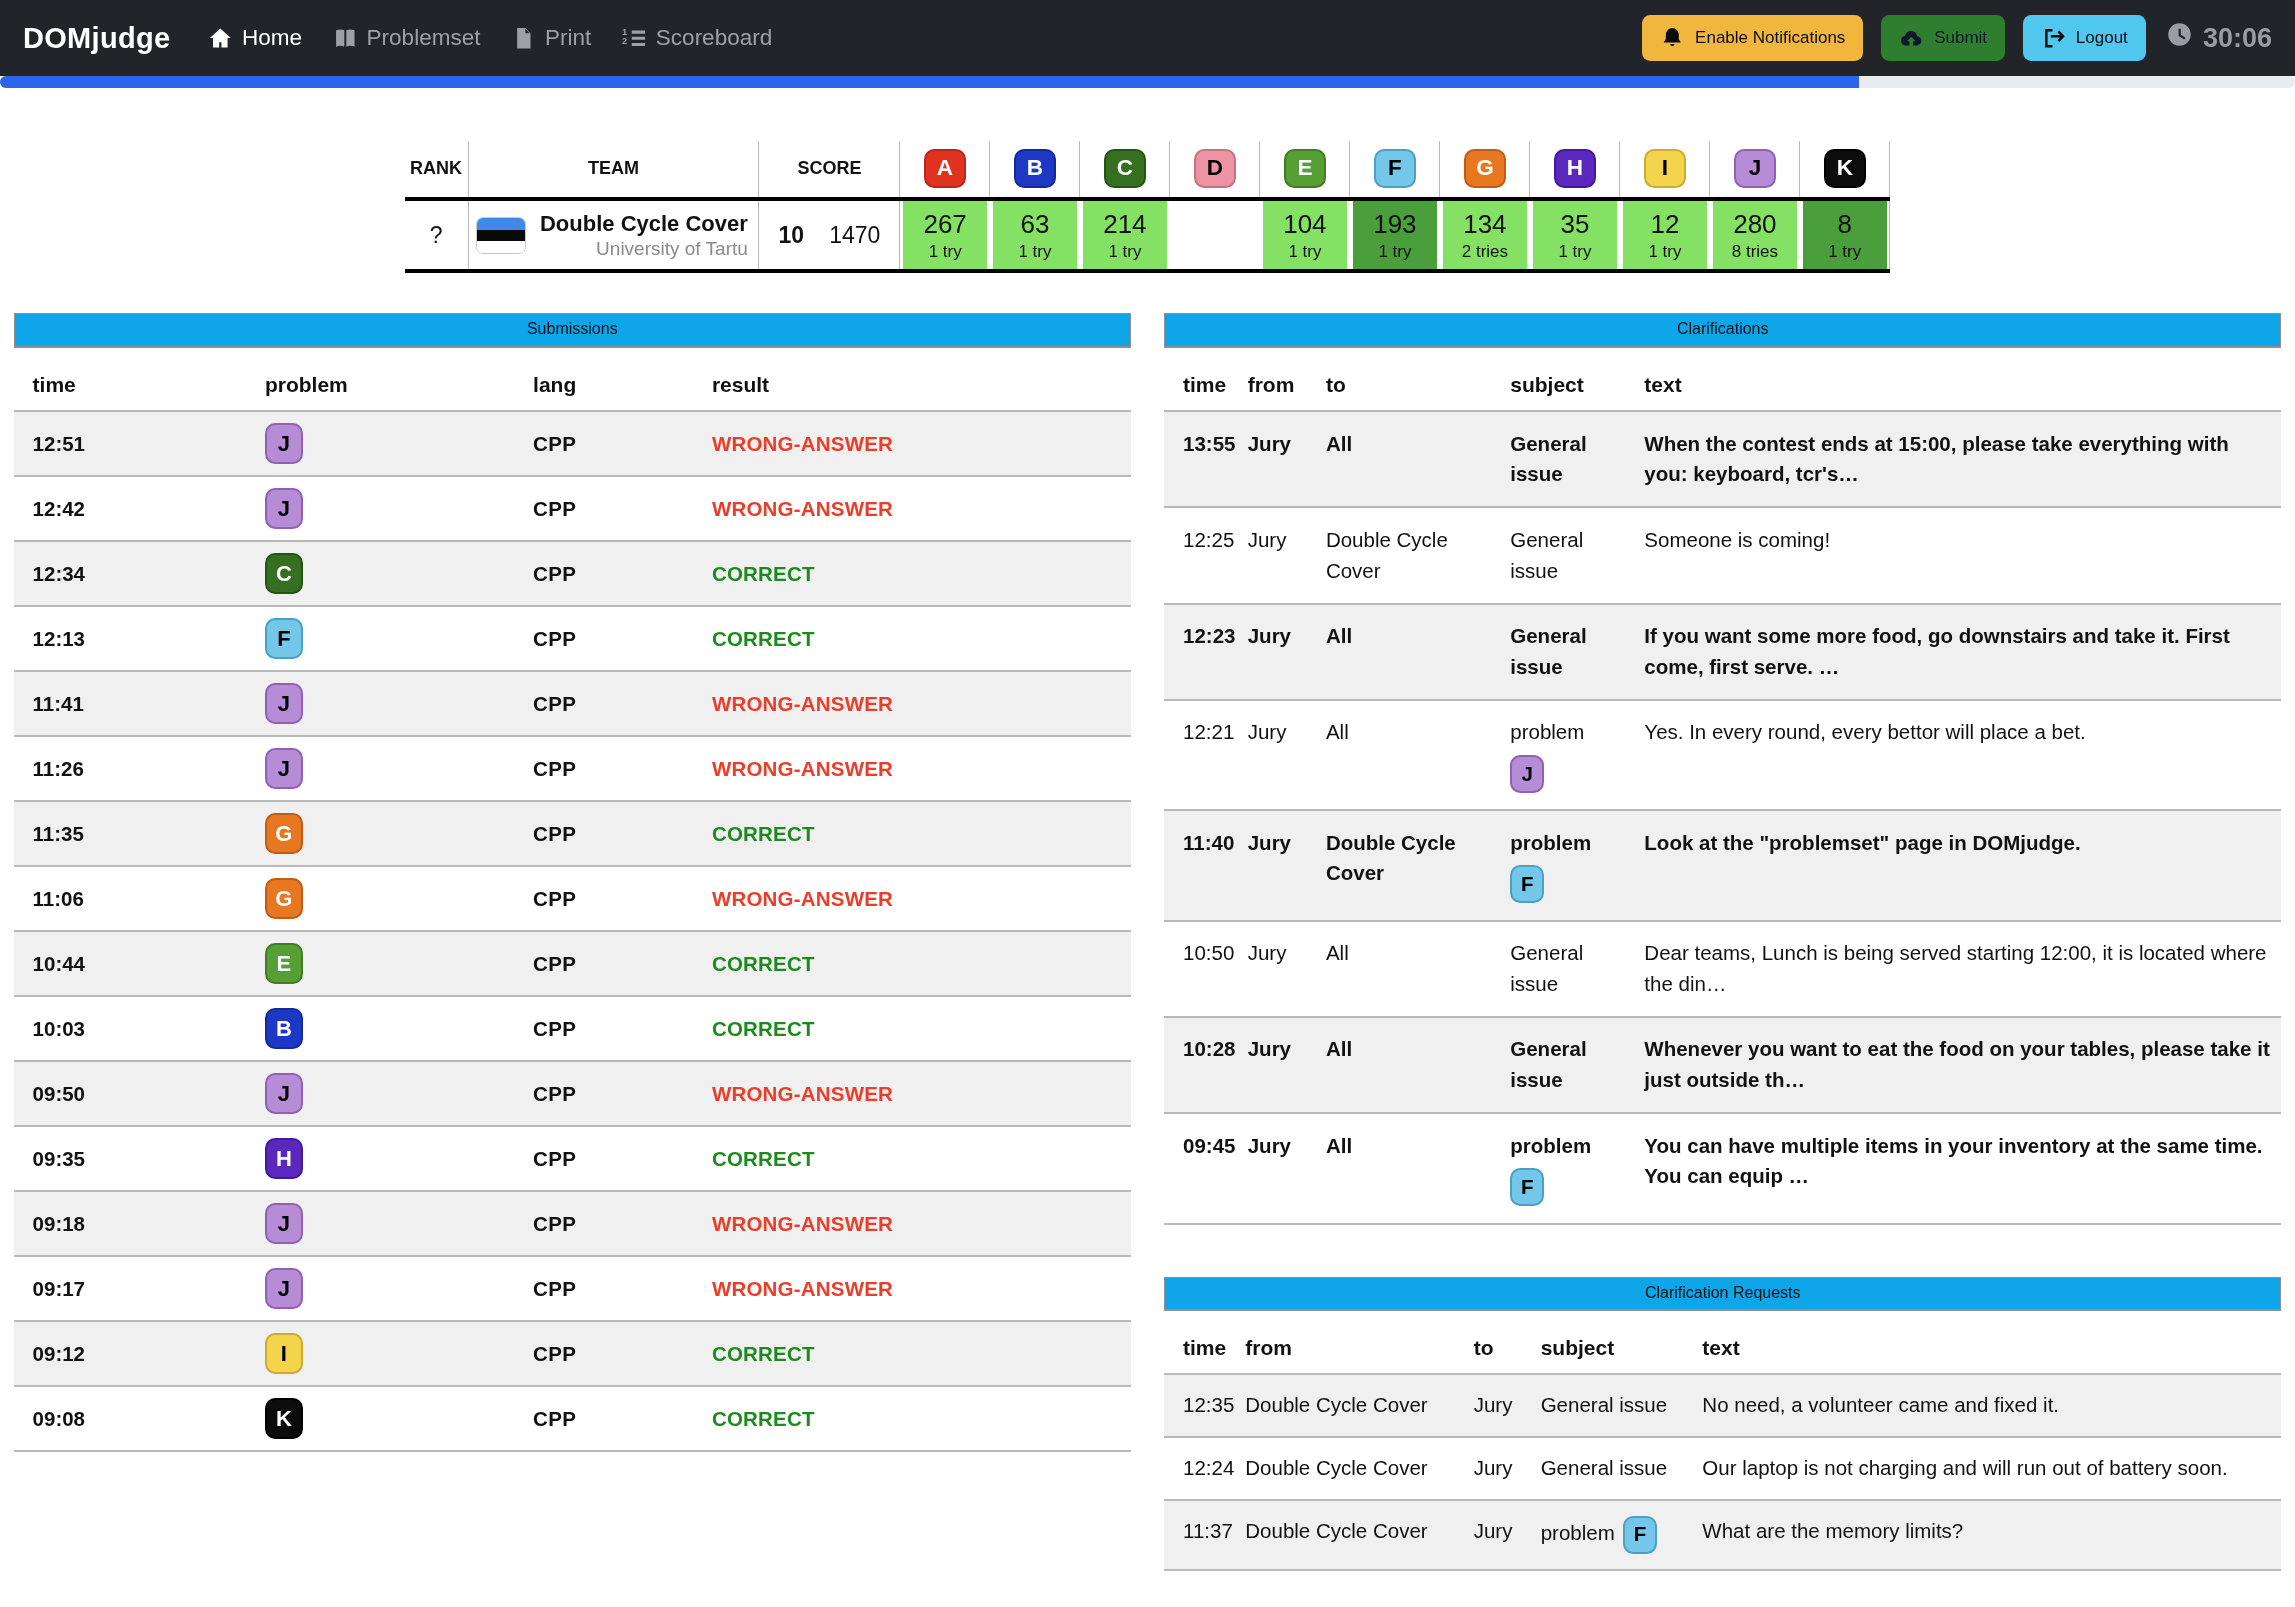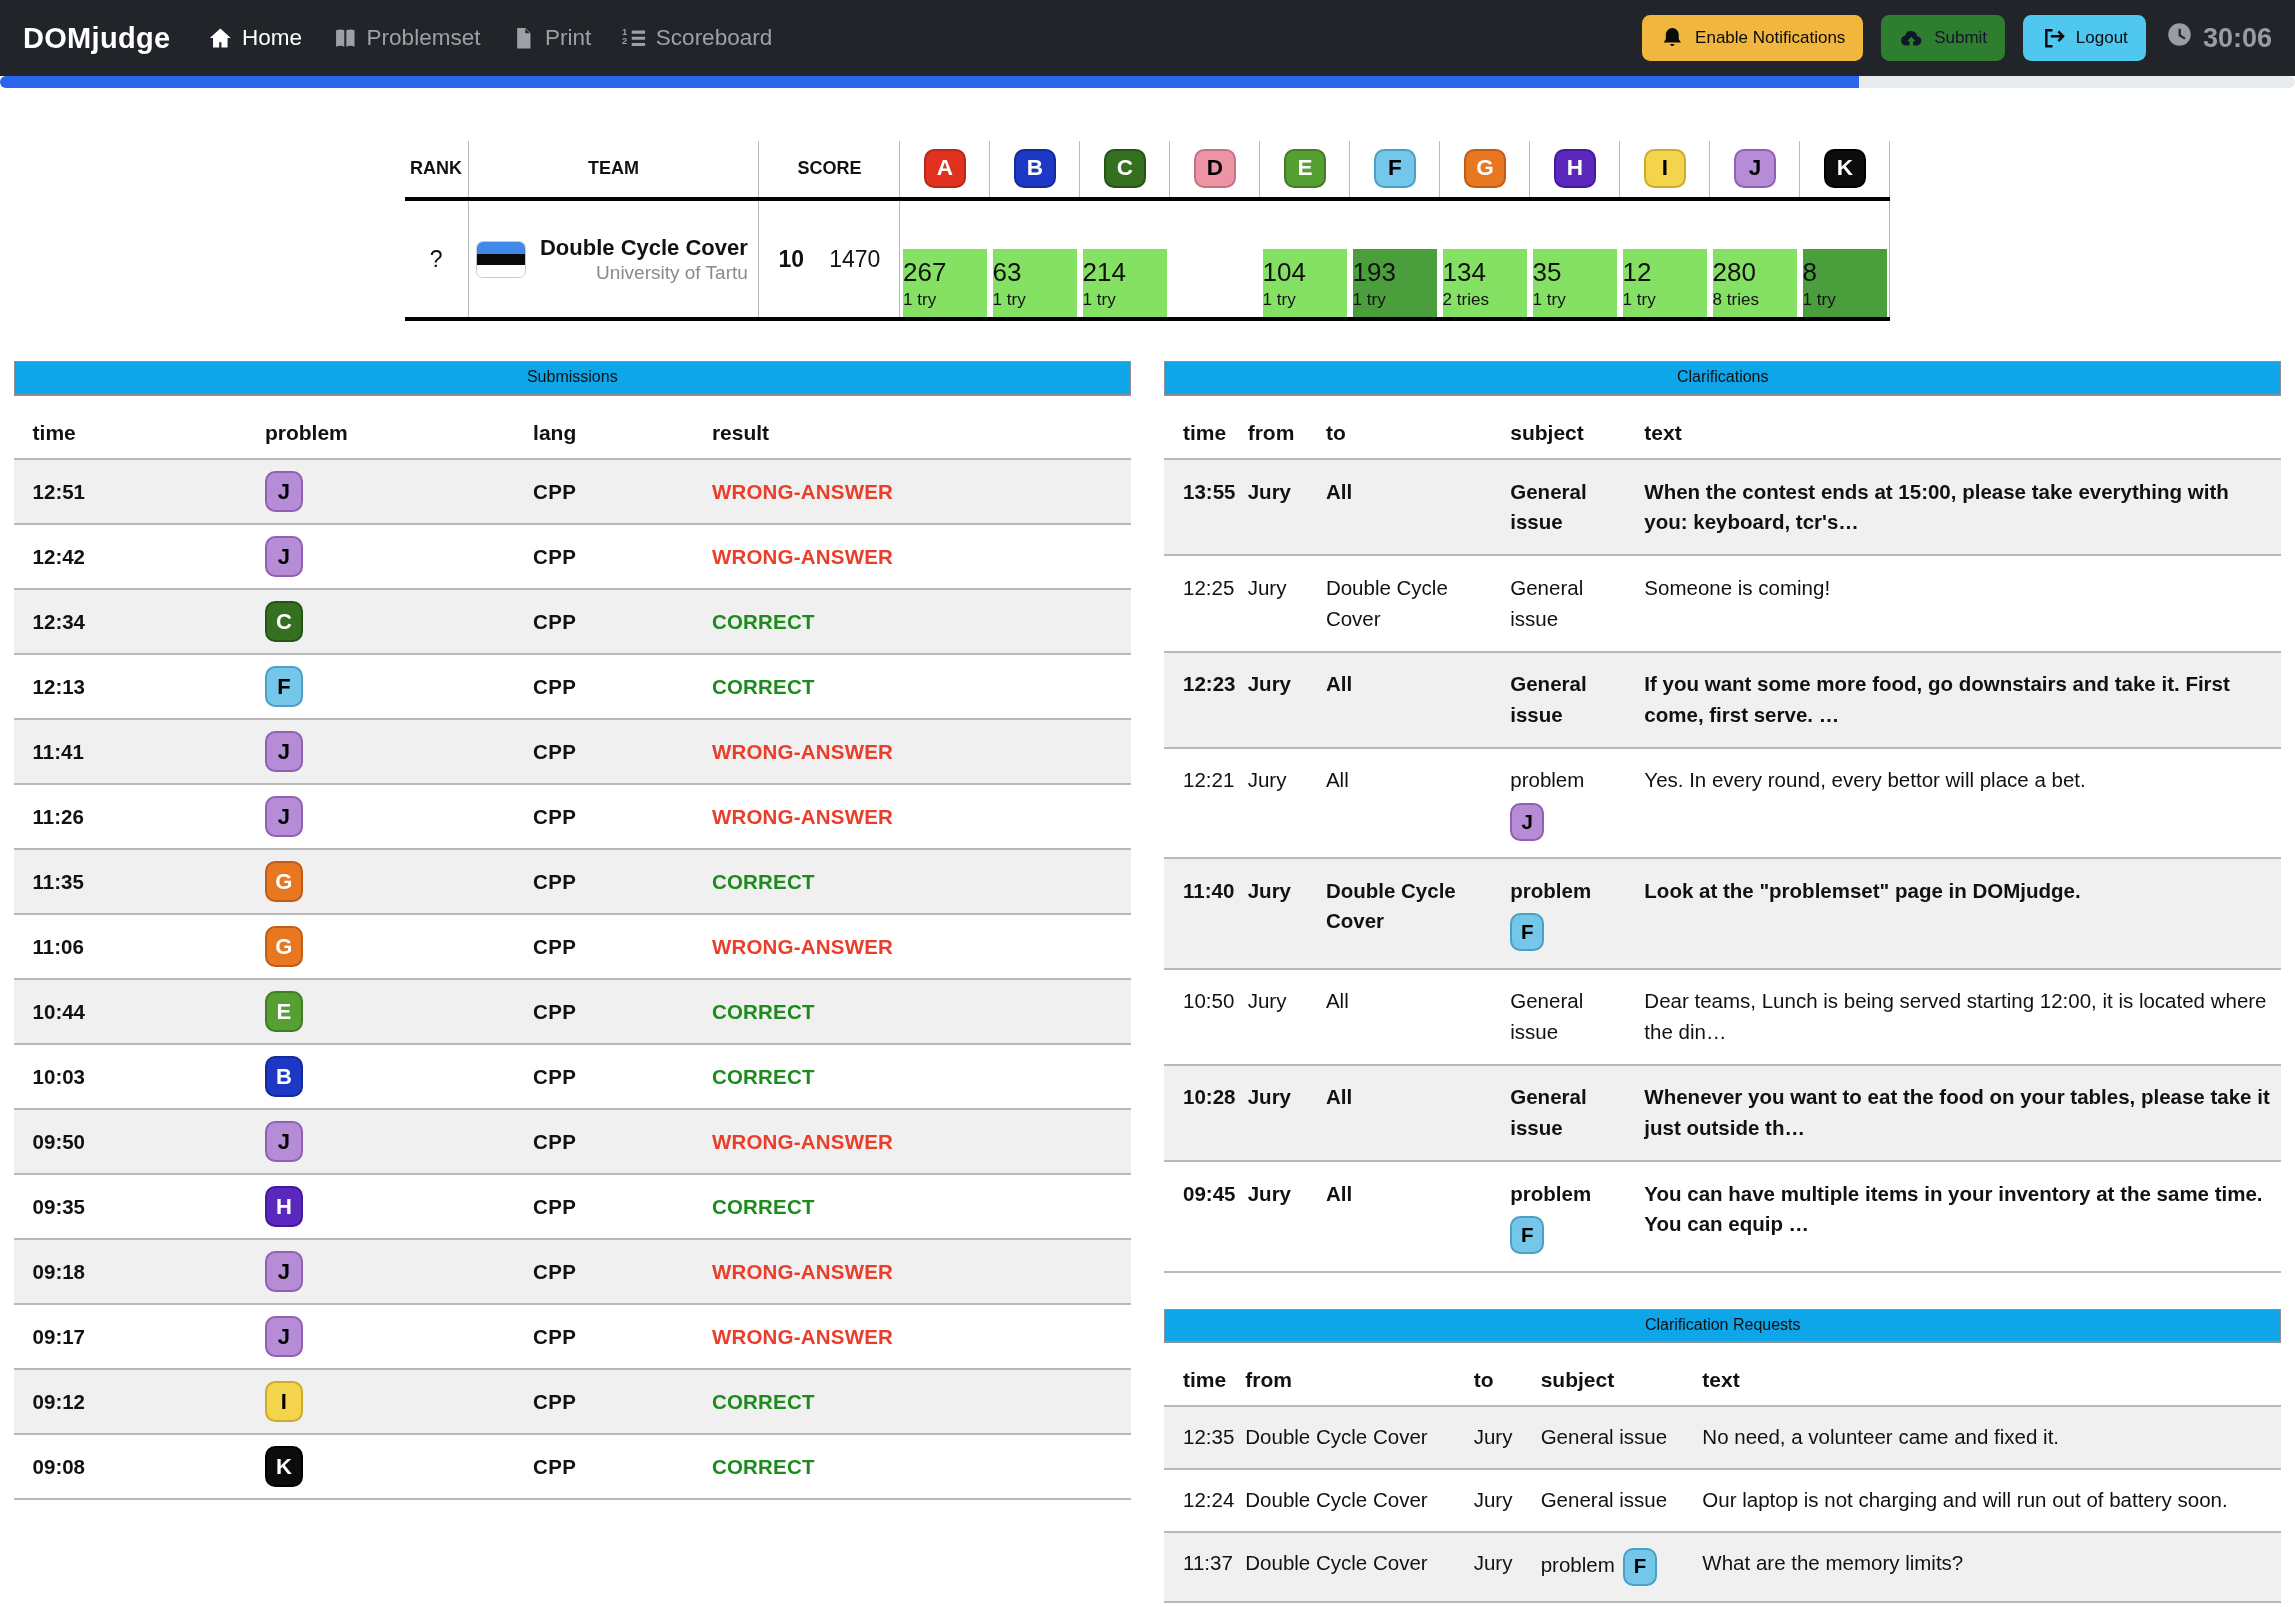--- a/index.html
+++ b/index.html
@@ -48,39 +48,39 @@
   .f-b { background:#4189e8; } .f-k { background:#0a0a0a; } .f-w { background:#fff; }
   .team-names { flex:1; display:flex; flex-direction:column; align-items:flex-end; line-height:1.25; }
   .team-name { font-weight:700; font-size:22px; white-space:nowrap; }
   .team-aff { color:#8a8a8a; font-size:19px; white-space:nowrap; }
   .score-cell-main { width:141px; border-left:1.4px solid #b9b9b9; border-right:1.4px solid #b9b9b9; }
   .score-inner { display:flex; justify-content:space-between; padding:0 18px; font-size:23px; }
   .solved { font-weight:700; }
   .prob-th { width:90px; }
   .prob-td { padding:0 2.7px; }
   .prob-td.last { border-right:1.4px solid #b9b9b9; }
-  .score-box { height:68px; display:flex; flex-direction:column; justify-content:center; gap:2.7px;margin-top:48px; }
+  .score-box { height:68px; display:flex; flex-direction:column; align-items:center; justify-content:center; gap:2.7px; }
   .score-box .num { font-size:26px; }
   .score-box .tries { font-size:17px; }
   .score-correct { background:#85e163; }
   .score-first { background:#4a9e3c; }
 
   
   .badge { display:inline-flex; align-items:center; justify-content:center; font-weight:700;
            border-radius:10.2px; border-style:solid; border-width:2px; }
   .badge-lg { width:42px; height:39px; font-size:22.5px; }
   .badge-md { width:38px; height:41px; font-size:22px; }
   .badge-sm { width:34px; height:38px; font-size:20.5px; }
 
   
   .panels { display:flex; gap:33px; padding:0 13.6px 41px; margin-top:40px; align-items:flex-start; }
   .panel { flex:1 1 0; min-width:0; }
   .panel-title { background:#0ea5e9; border:1.4px solid #8d9096; border-bottom-width:2.7px;
                  text-align:center; font-size:16px; font-weight:400; padding:6.1px 0 7.5px; }
-  .panel-title.mt { margin-top:36px; }
+  .panel-title.mt { margin-top:52px; }
   table.listing { width:100%; border-collapse:collapse; margin-top:9.6px; }
   .listing th { text-align:left; font-size:21px; font-weight:700; padding:15px 5.5px 13.6px;
                 border-bottom:2px solid #b9b9b9; }
   .listing td { padding:11px 5.5px; font-size:20.5px; border-bottom:2px solid #b9b9b9; }
   .listing tbody tr:nth-child(odd) td { background:#f0f0f0; }
   .listing th:first-child, .listing td:first-child { padding-left:19px; }
 
   
   .subs td { vertical-align:middle; height:65px; }
   .sub-time { font-weight:700; }

